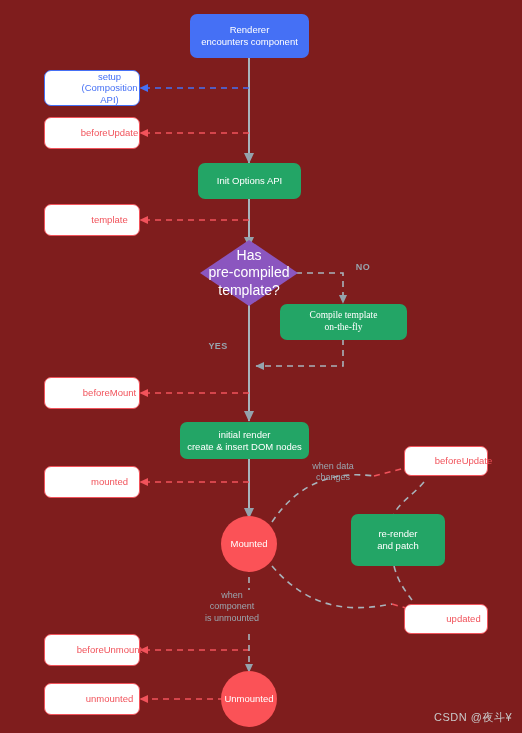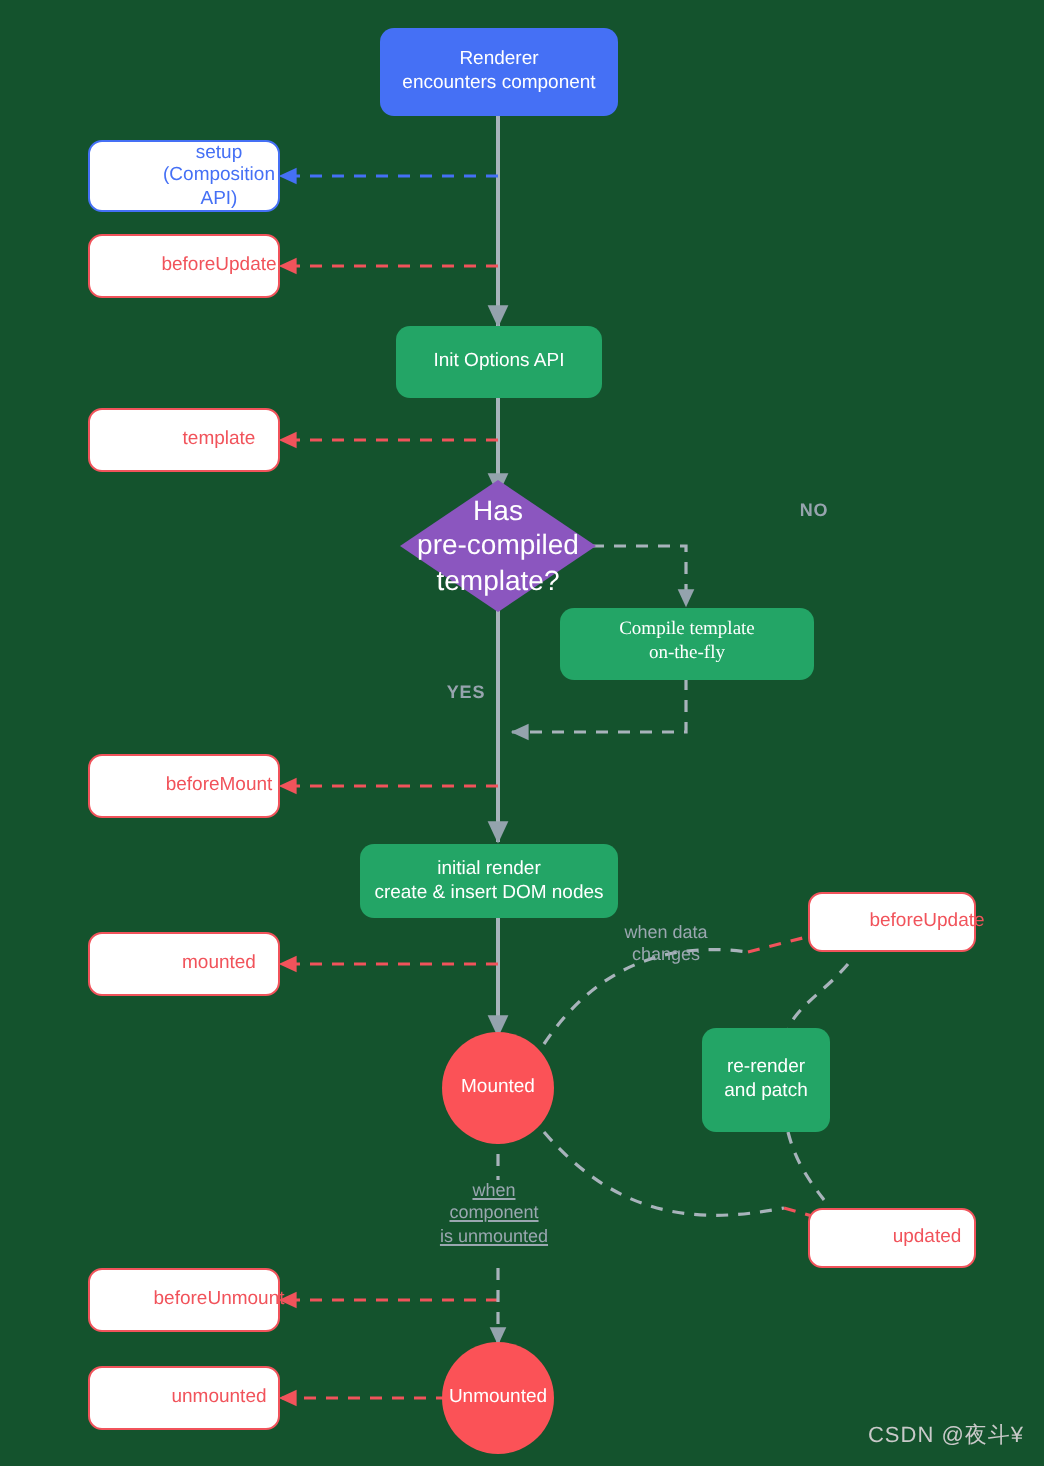--- a/index.html
+++ b/index.html
@@ -7,21 +7,21 @@
     padding: 0;
     background: #ffffff;
   }
   body {
     font-family: "Liberation Sans", sans-serif;
   }
   #canvas {
     position: relative;
     width: 522px;
     height: 733px;
-    background: #14532d;
+    background: #7f1d1d;
     overflow: hidden;
   }
   #edges {
     position: absolute;
     left: 0;
     top: 0;
     width: 522px;
     height: 733px;
   }
   .node {
@@ -227,47 +227,47 @@
   </div>
 
   <div class="node circle" style="left:221px; top:516px; width:56px; height:56px;">
     <span>Mounted</span>
   </div>
 
   <div class="node hook" style="left:404px; top:446px; width:84px; height:30px;">
     <span>beforeUpdate</span>
   </div>
 
-  <div class="node solid green" style="left:351px; top:514px; width:64px; height:52px;">
+  <div class="node solid green" style="left:351px; top:514px; width:94px; height:52px;">
     <span style="white-space:pre-line;">re-render
 and patch</span>
   </div>
 
   <div class="node hook" style="left:404px; top:604px; width:84px; height:30px;">
     <span>updated</span>
   </div>
 
   <div class="node hook" style="left:44px; top:634px; width:96px; height:32px;">
     <span>beforeUnmount</span>
   </div>
 
   <div class="node hook" style="left:44px; top:683px; width:96px; height:32px;">
     <span>unmounted</span>
   </div>
 
   <div class="node circle" style="left:221px; top:671px; width:56px; height:56px;">
     <span>Unmounted</span>
   </div>
 
-  <div class="edge-label bold" style="left:350px; top:250px; width:26px;margin-left:44px;">NO</div>
-
-  <div class="edge-label bold" style="left:203px; top:341px; width:30px;margin-left:15px;">YES</div>
+  <div class="edge-label bold" style="left:350px; top:262px; width:26px;">NO</div>
+
+  <div class="edge-label bold" style="left:203px; top:341px; width:30px;">YES</div>
 
   <div class="edge-label" style="left:296px; top:461px; width:74px;">when data
 changes</div>
 
-  <div class="edge-label" style="left:204px; top:590px; width:86px;text-decoration:underline;">when
+  <div class="edge-label" style="left:189px; top:590px; width:86px;">when
 component
 is unmounted</div>
 
   <div id="watermark">CSDN @夜斗¥</div>
 
 </div>
 
 </body></html>

